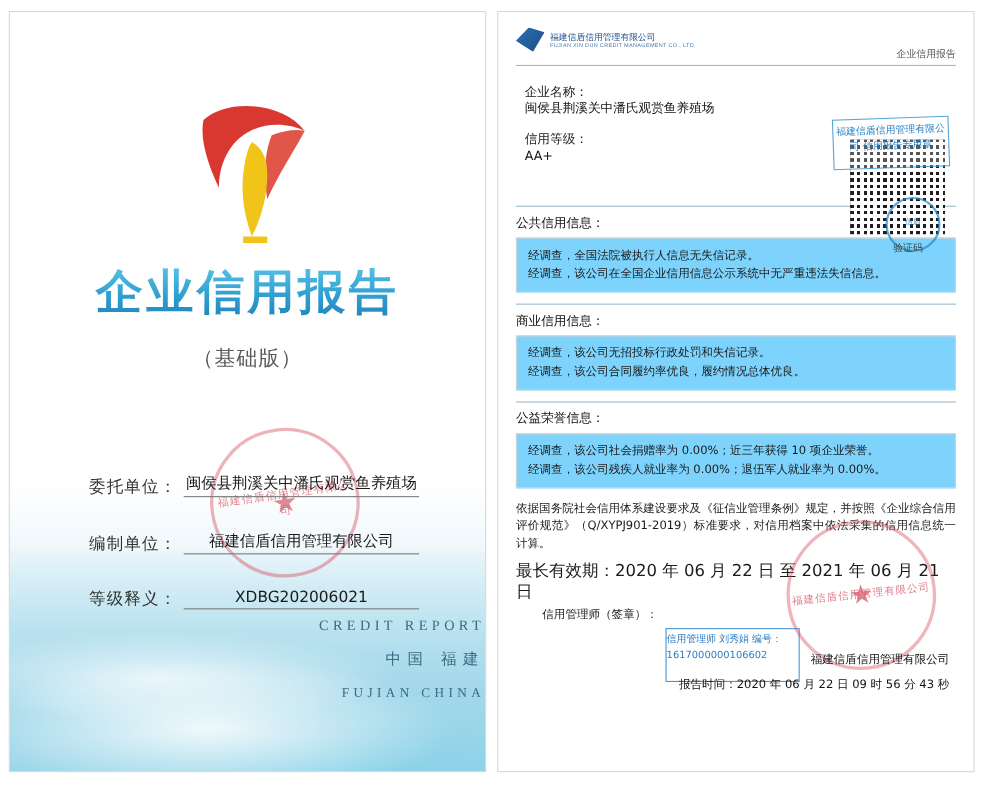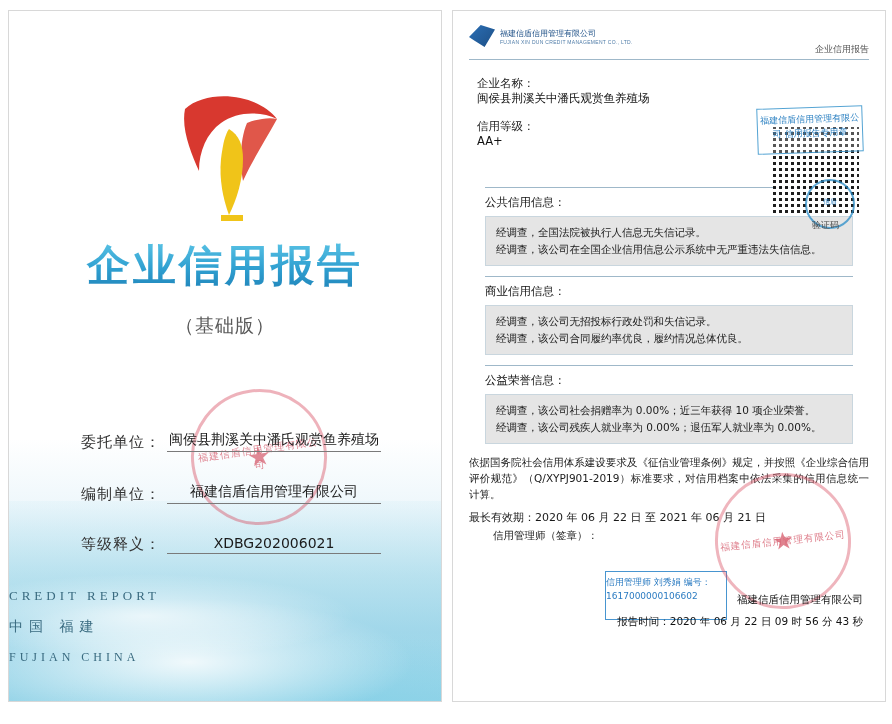--- a/index.html
+++ b/index.html
@@ -110,22 +110,22 @@
     color: #1a1a1a;
     border-bottom: 1px solid #7a7a7a;
     padding-bottom: 2px;
     text-align: center;
     white-space: nowrap;
   }
 
   .cover-footer {
     position: absolute;
     left: 0; right: 0;
-    bottom: 36px;
-    text-align: left;
+    bottom: 63px;
+    text-align: right;
     color: #3a6b80;
   }
   .cf-1 { font-size: 13px; letter-spacing: 4px; margin-bottom: 14px; font-family: "Liberation Serif", serif; }
   .cf-2 { font-size: 14px; letter-spacing: 6px; margin-bottom: 14px; font-family: "DejaVu Sans", sans-serif; }
   .cf-3 { font-size: 12px; letter-spacing: 4px; font-family: "Liberation Serif", serif; }
 
   
   .stamp-cover {
     position: absolute;
     left: 182px;
@@ -263,54 +263,54 @@
     border: 2px solid rgba(40,140,200,.75);
     border-radius: 50%;
     color: rgba(30,120,190,.9);
     font-size: 7px;
     text-align: center;
     font-family: "DejaVu Sans", sans-serif;
   }
   .qr-round span { display:block; margin-top: 16px; }
 
   .section {
-    margin: 0 32px;
+    margin: 0 16px;
     border-top: 1px solid #9fb8c9;
     padding-top: 7px;
   }
   .sec-title {
     font-size: 11.5px;
     color: #111;
     font-family: "DejaVu Sans", sans-serif;
     margin-bottom: 6px;
   }
   .sec-box {
     border: 1px solid #c9d6de;
-    background: #e5e5e5;
+    background: #7dd3fc;
     padding: 7px 10px;
     margin-bottom: 10px;
   }
   .sec-line {
     font-size: 10.5px;
     color: #1a1a1a;
     line-height: 17px;
     font-family: "DejaVu Sans", sans-serif;
   }
 
   .note {
     margin: 2px 16px 0 16px;
     font-size: 10.5px;
     color: #1a1a1a;
     line-height: 16px;
     font-family: "DejaVu Sans", sans-serif;
     text-align: justify;
   }
   .valid {
     margin: 8px 16px 0 16px;
-    font-size: 11px;
+    font-size: 15px;
     color: #1a1a1a;
     font-family: "DejaVu Sans", sans-serif;
   }
   .signer {
     margin: 4px 16px 0 40px;
     font-size: 10.5px;
     color: #1a1a1a;
     font-family: "DejaVu Sans", sans-serif;
   }
   .rep-foot {

